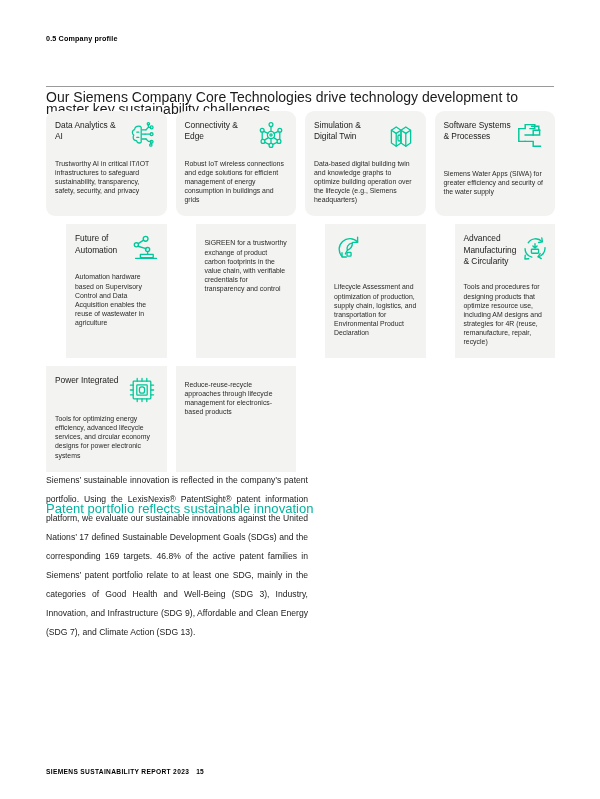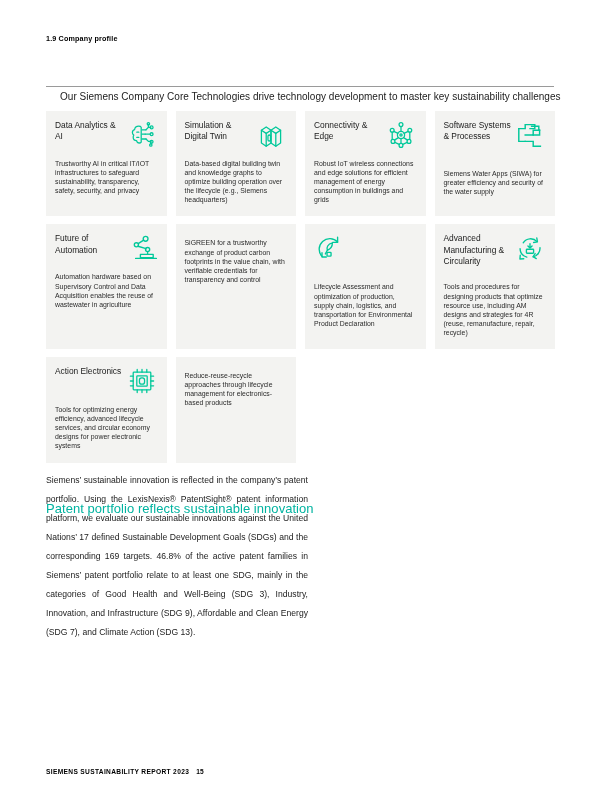--- a/index.html
+++ b/index.html
@@ -36,24 +36,24 @@
     position: absolute;
     left: 46px;
     top: 86px;
     width: 508px;
     height: 1px;
     background: #9a9a9a;
   }
 
   .intro {
     position: absolute;
-    left: 60px;
+    left: 46px;
     top: 91px;
     width: 515px;
-    font-size: 10px;
+    font-size: 14px;
     line-height: 12px;
     color: #1b1b1b;
     letter-spacing: 0.02px;
   }
 
   
   .grid {
     position: absolute;
     left: 46px;
     top: 111px;
@@ -68,22 +68,22 @@
   .card {
     background: #f3f3f1;
     padding: 9px 9px 12px 9px;
     position: relative;
     box-sizing: border-box;
     min-height: 98px;
   }
   .card.empty {
     background: transparent;
   }
-  .card.r1 { min-height: 100px; }
-  .card.r2 { min-height: 102px; }
+  .card.r1 { min-height: 100px; border-radius: 9px; }
+  .card.r2 { min-height: 102px; margin-left: 20px; }
   .card.r3 { min-height: 97px; }
 
   .card-head {
     display: flex;
     align-items: flex-start;
     justify-content: space-between;
     gap: 3px;
     min-height: 34px;
   }
 
@@ -155,21 +155,21 @@
     font-weight: bold;
     margin-left: 7px;
     letter-spacing: 0.2px;
   }
 </style>
 </head>
 <body>
 
 <div class="page">
 
-  <div class="breadcrumb">1.9 Company profile</div>
+  <div class="breadcrumb">0.5 Company profile</div>
 
   <div class="rule-top"></div>
 
   <div class="intro">Our Siemens Company Core Technologies drive technology development to master key sustainability challenges</div>
 
   <div class="grid">
 
     <div class="card r1">
       <div class="card-head">
         <div class="card-title">Data Analytics &amp; AI</div>
@@ -186,55 +186,55 @@
             <circle cx="31" cy="32.5" r="1.5"></circle>
             <path d="M13.5 16.5h2.5M13.5 23h2.5"></path>
           </svg>
         </div>
       </div>
       <div class="card-body">Trustworthy AI in critical IT/IOT infrastructures to safeguard sustainability, transparency, safety, security, and privacy</div>
     </div>
 
     <div class="card r1">
       <div class="card-head">
-        <div class="card-title">Simulation &amp; Digital Twin</div>
-        <div class="card-icon">
-          <svg viewBox="0 0 40 40" fill="none" stroke="#00c89a" stroke-width="1.6" stroke-linecap="round" stroke-linejoin="round">
-            <path d="M8 14l6-4 6 4v16l-6 4-6-4z"></path>
-            <path d="M20 14l6-4 6 4v16l-6 4-6-4z"></path>
-            <path d="M8 14l6 4 6-4M20 14l6 4 6-4"></path>
-            <path d="M14 18v16M26 18v16"></path>
-            <rect x="16.2" y="20" width="3.2" height="7.5" rx="1.6"></rect>
-          </svg>
-        </div>
-      </div>
-      <div class="card-body">Data-based digital building twin and knowledge graphs to optimize building operation over the lifecycle (e.g., Siemens headquarters)</div>
-    </div>
-
-    <div class="card r1">
-      <div class="card-head">
         <div class="card-title">Connectivity &amp; Edge</div>
         <div class="card-icon">
           <svg viewBox="0 0 40 40" fill="none" stroke="#00c89a" stroke-width="1.6" stroke-linecap="round" stroke-linejoin="round">
             <circle cx="20" cy="20" r="4.5"></circle>
             <circle cx="20" cy="20" r="1.4"></circle>
             <circle cx="20" cy="7" r="2.4"></circle>
             <circle cx="9" cy="14" r="2.4"></circle>
             <circle cx="31" cy="14" r="2.4"></circle>
             <circle cx="10" cy="28" r="2.4"></circle>
             <circle cx="30" cy="28" r="2.4"></circle>
             <circle cx="20" cy="33" r="2.4"></circle>
             <path d="M20 9.4v6.1M11 15.4l5.2 2.6M29 15.4l-5.2 2.6M11.8 26.4l5-3.1M28.2 26.4l-5-3.1M20 24.5v6.1"></path>
             <path d="M9 16.4v9.2M31 16.4v9.2M12.3 29.3l5.5 2.4M27.7 29.3l-5.5 2.4"></path>
           </svg>
         </div>
       </div>
       <div class="card-body">Robust IoT wireless connections and edge solutions for efficient management of energy consumption in buildings and grids</div>
     </div>
 
+    <div class="card r1">
+      <div class="card-head">
+        <div class="card-title">Simulation &amp; Digital Twin</div>
+        <div class="card-icon">
+          <svg viewBox="0 0 40 40" fill="none" stroke="#00c89a" stroke-width="1.6" stroke-linecap="round" stroke-linejoin="round">
+            <path d="M8 14l6-4 6 4v16l-6 4-6-4z"></path>
+            <path d="M20 14l6-4 6 4v16l-6 4-6-4z"></path>
+            <path d="M8 14l6 4 6-4M20 14l6 4 6-4"></path>
+            <path d="M14 18v16M26 18v16"></path>
+            <rect x="16.2" y="20" width="3.2" height="7.5" rx="1.6"></rect>
+          </svg>
+        </div>
+      </div>
+      <div class="card-body">Data-based digital building twin and knowledge graphs to optimize building operation over the lifecycle (e.g., Siemens headquarters)</div>
+    </div>
+
     <div class="card r1 tall">
       <div class="card-head">
         <div class="card-title">Software Systems &amp; Processes</div>
         <div class="card-icon">
           <svg viewBox="0 0 40 40" fill="none" stroke="#00c89a" stroke-width="1.8" stroke-linecap="square" stroke-linejoin="miter">
             <path d="M6 12h8v-5h12v5h-6"></path>
             <path d="M6 12v16h8"></path>
             <path d="M14 20h10v-6h8"></path>
             <path d="M32 14v6h-8"></path>
             <path d="M14 28h10v6h9"></path>
@@ -297,21 +297,21 @@
             <path d="M20 14.5v5.5M17.4 17.5l2.6 2.6 2.6-2.6"></path>
             <rect x="15.5" y="21.5" width="9" height="5" rx="0.8"></rect>
           </svg>
         </div>
       </div>
       <div class="card-body">Tools and procedures for designing products that optimize resource use, including AM designs and strategies for 4R (reuse, remanufacture, repair, recycle)</div>
     </div>
 
     <div class="card r3">
       <div class="card-head">
-        <div class="card-title">Action Electronics</div>
+        <div class="card-title">Power Integrated</div>
         <div class="card-icon">
           <svg viewBox="0 0 40 40" fill="none" stroke="#00c89a" stroke-width="1.6" stroke-linecap="round" stroke-linejoin="round">
             <rect x="9" y="9" width="22" height="22" rx="1"></rect>
             <rect x="13.5" y="13.5" width="13" height="13" rx="0.8"></rect>
             <rect x="16.8" y="16" width="6.4" height="8" rx="2.8"></rect>
             <path d="M14 5.5v3.5M20 5.5v3.5M26 5.5v3.5"></path>
             <path d="M14 31v3.5M20 31v3.5M26 31v3.5"></path>
             <path d="M5.5 14H9M5.5 20H9M5.5 26H9"></path>
             <path d="M31 14h3.5M31 20h3.5M31 26h3.5"></path>
           </svg>

